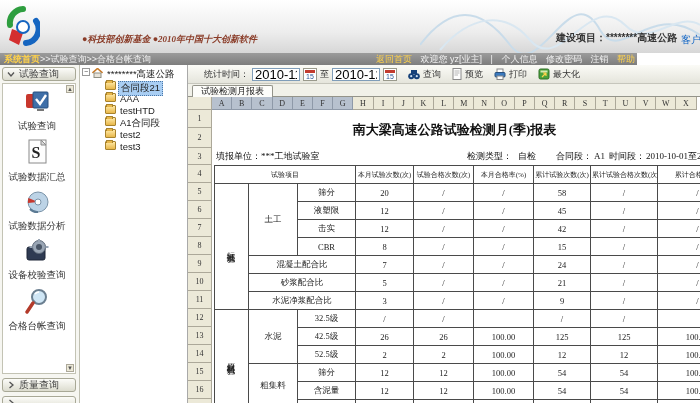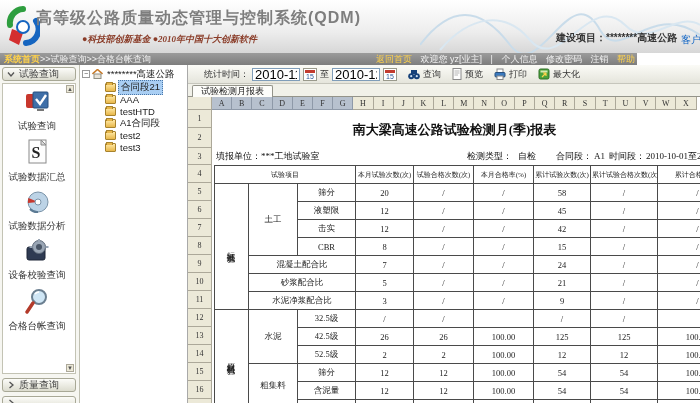--- a/index.html
+++ b/index.html
@@ -33,21 +33,21 @@
   .icon-list { position:absolute; left:2px; top:18px; width:74px; height:291px; background:#ffffff;
                border:1px solid #c3c3b4; }
   .nav-item { width:62px; margin:6px auto 0 3px; text-align:center; cursor:pointer; }
   .nav-item .lbl { display:block; font-size:9.5px; color:#333; margin-top:2px; white-space:nowrap; }
   .sb { position:absolute; right:1px; width:8px; height:8px; background:#ece9d8; border:1px solid #aca899;
         font-size:6px; line-height:6px; text-align:center; color:#555; cursor:pointer; }
 
   
   .treepanel { position:absolute; left:79px; top:65px; width:109px; height:338px; background:#ffffff;
                border-left:1px solid #c0c0b2; border-right:1px solid #a9a9a9; font-size:9.5px; color:#222; }
-  .tnode { display:flex; align-items:center; gap:2px; height:12px; white-space:nowrap; cursor:pointer; }
+  .tnode { display:flex; align-items:flex-start; gap:2px; height:12px; white-space:nowrap; cursor:pointer; }
   .troot { margin:3px 0 1px 2px; }
   .tchild { margin-left:25px; }
   .tlabel { padding:0 2px; }
   .tsel .tlabel { background:#a9cef3; border:1px dotted #4a77a8; }
   .minusbox { width:8px; height:8px; border:1px solid #999; background:#fff; font-size:7px; line-height:6px; text-align:center; color:#444; }
   .folder { width:11px; height:9px; position:relative; background:linear-gradient(#ffe9a6,#e8b74a); border:1px solid #a8832d; border-radius:1px; flex:none; }
   .folder::before { content:""; position:absolute; left:0; top:-2px; width:5px; height:2px; background:#e8b74a; border:1px solid #a8832d; border-bottom:none; border-radius:1px 1px 0 0; }
 
   
   .main { position:absolute; left:188px; top:65px; width:512px; height:338px; background:#fff; }
@@ -104,21 +104,20 @@
     <svg class="hdr-waves" width="280" height="53" viewBox="0 0 280 53">
       <path d="M0,45 C30,5 60,5 90,45 C120,85 150,-25 180,30 C200,65 230,0 280,35" fill="none" stroke="#c9dcea" stroke-width="2"></path>
       <path d="M20,50 C50,15 85,10 110,40 C140,75 170,-10 205,25 C230,50 255,10 280,25" fill="none" stroke="#d9e7f1" stroke-width="2"></path>
     </svg>
     <svg class="logo" width="34" height="44" viewBox="0 0 34 44">
       <path d="M17,4 A14,14 0 0 0 4,20" fill="none" stroke="#2e9e3f" stroke-width="6" stroke-linecap="round"></path>
       <path d="M30,16 A14,14 0 0 1 20,38" fill="none" stroke="#1565c0" stroke-width="6" stroke-linecap="round"></path>
       <path d="M6,24 L17,28 L13,40 L3,35 Z" fill="#d32f2f"></path>
       <circle cx="17" cy="22" r="6" fill="#ffffff" stroke="#1565c0" stroke-width="2"></circle>
     </svg>
-    <div class="app-title">高等级公路质量动态管理与控制系统(QDM)</div>
     <div class="app-sub">●科技部创新基金 ●2010年中国十大创新软件</div>
     <div class="proj">建设项目：********高速公路</div>
     <div class="client-link">客户端下载</div>
   </div>
 
   <div class="topbar">
     <div class="bc">
       <span class="y">系统首页</span><span>&gt;&gt;试验查询&gt;&gt;合格台帐查询</span>
     </div>
     <div class="tb-links">

